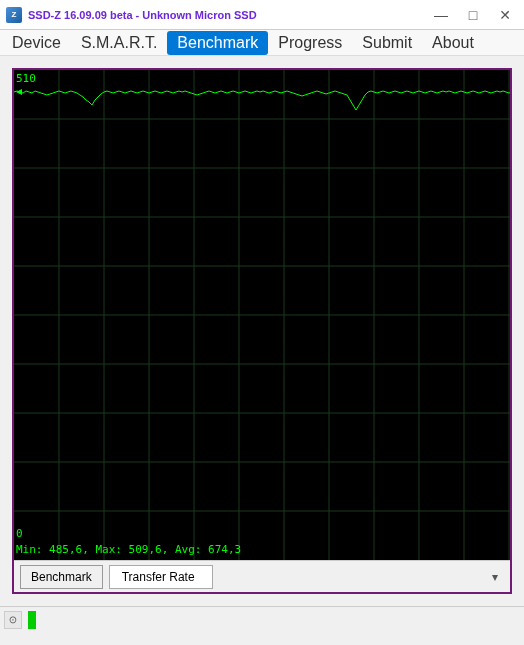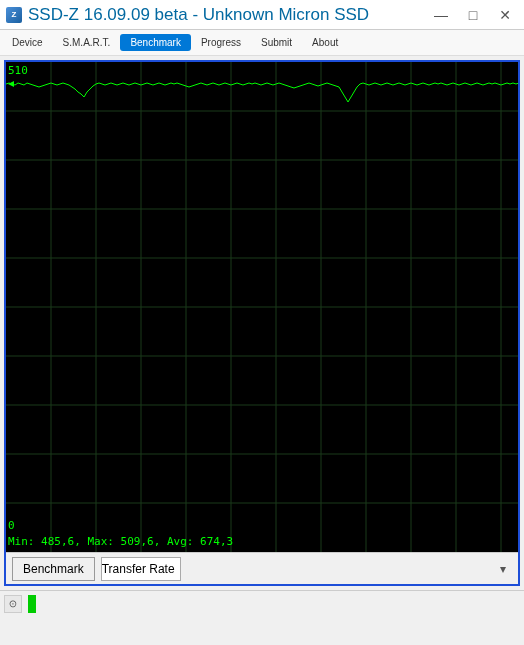--- a/index.html
+++ b/index.html
@@ -33,22 +33,23 @@
       background: linear-gradient(135deg, #4a90d9, #1a5fa0);
       border-radius: 2px;
       display: flex;
       align-items: center;
       justify-content: center;
       font-size: 8px;
       color: white;
       font-weight: bold;
     }
     .title-text {
-      font-size: 17px;
-      color: #0369a1;
+      font-size: 11px;
+      color: #6d28d9;
+      font-weight: bold;
     }
     .title-bar-controls {
       display: flex;
       gap: 2px;
     }
     .title-btn {
       width: 30px;
       height: 22px;
       border: none;
       background: transparent;
@@ -65,33 +66,33 @@
       background: #f8f8f8;
       border-bottom: 1px solid #ddd;
       display: flex;
       height: 26px;
       align-items: center;
       padding: 0 2px;
     }
     .menu-item {
       padding: 3px 10px;
       cursor: pointer;
-      font-size: 10px;
+      font-size: 16px;
       color: #333;
       border-radius: 3px;
     }
     .menu-item.active {
       background: #0078d7;
       color: white;
     }
 
     
     .main-frame {
-      border: 2px solid #1d4ed8;
-      margin: 4px;
+      border: 2px solid #701a75;
+      margin: 12px;
       background: #000;
       position: relative;
     }
 
     
     .chart-area {
       background: #000;
       width: 100%;
       height: 490px;
       position: relative;
@@ -154,21 +155,21 @@
       font-size: 12px;
       height: 24px;
     }
 
     .select-box {
       flex: 1;
       height: 24px;
       border: 1px solid #aaa;
       background: white;
       font-size: 12px;
-      padding: 0 0;
+      padding: 0 12px;
       appearance: none;
       -webkit-appearance: none;
       cursor: pointer;
       position: relative;
     }
     .select-wrapper {
       flex: 1;
       position: relative;
       height: 24px;
     }

